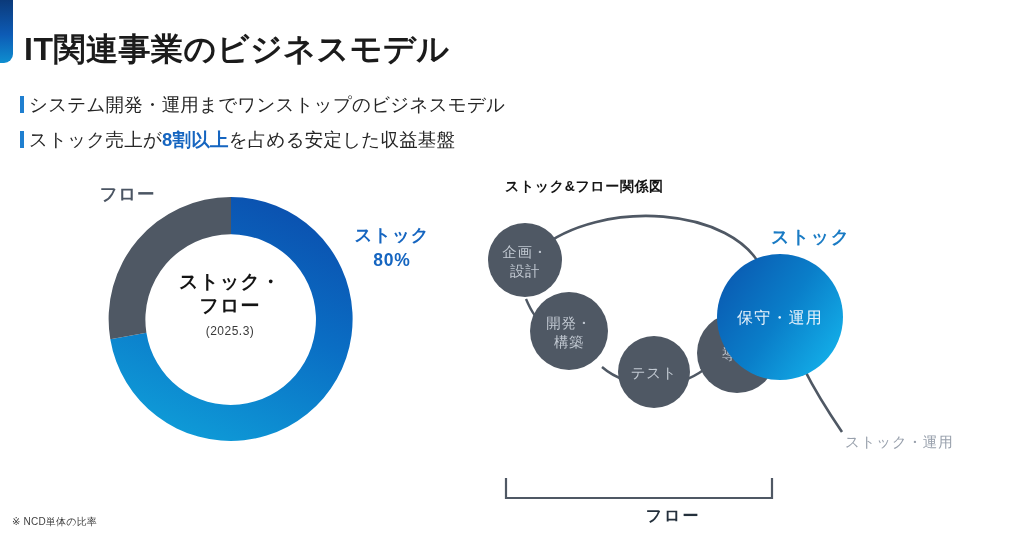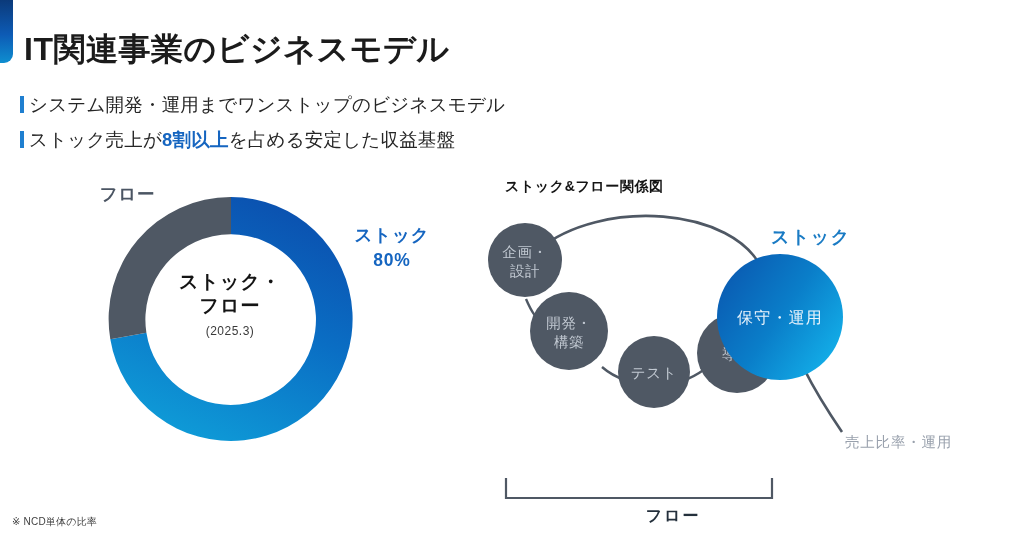--- a/index.html
+++ b/index.html
@@ -255,21 +255,21 @@
   </div>
 
   <div id="donut-footnote">※ NCD単体の比率</div>
 </div>
 
 <div id="relation-block">
 
   <div id="relation-heading">ストック&amp;フロー関係図</div>
   <div id="relation-stock-label">ストック</div>
   <div id="relation-flow-label">フロー</div>
-  <div id="relation-external-label">売上比率・運用</div>
+  <div id="relation-external-label">ストック・運用</div>
 
   <svg width="554" height="367" viewBox="0 0 554 367" style="position:absolute;left:0;top:0;">
     <defs>
       <linearGradient id="stockNodeGrad" x1="0" y1="0.15" x2="1" y2="0.85">
         <stop offset="0%" stop-color="#0a58b0"></stop>
         <stop offset="50%" stop-color="#0a7ec9"></stop>
         <stop offset="100%" stop-color="#14b4ec"></stop>
       </linearGradient>
       <marker id="arrowHead" viewBox="0 0 10 10" refX="8.5" refY="5" markerWidth="5.2" markerHeight="5.2" orient="auto-start-reverse">
         <path d="M 0 0 L 10 5 L 0 10 z" fill="#4f5864"></path>

